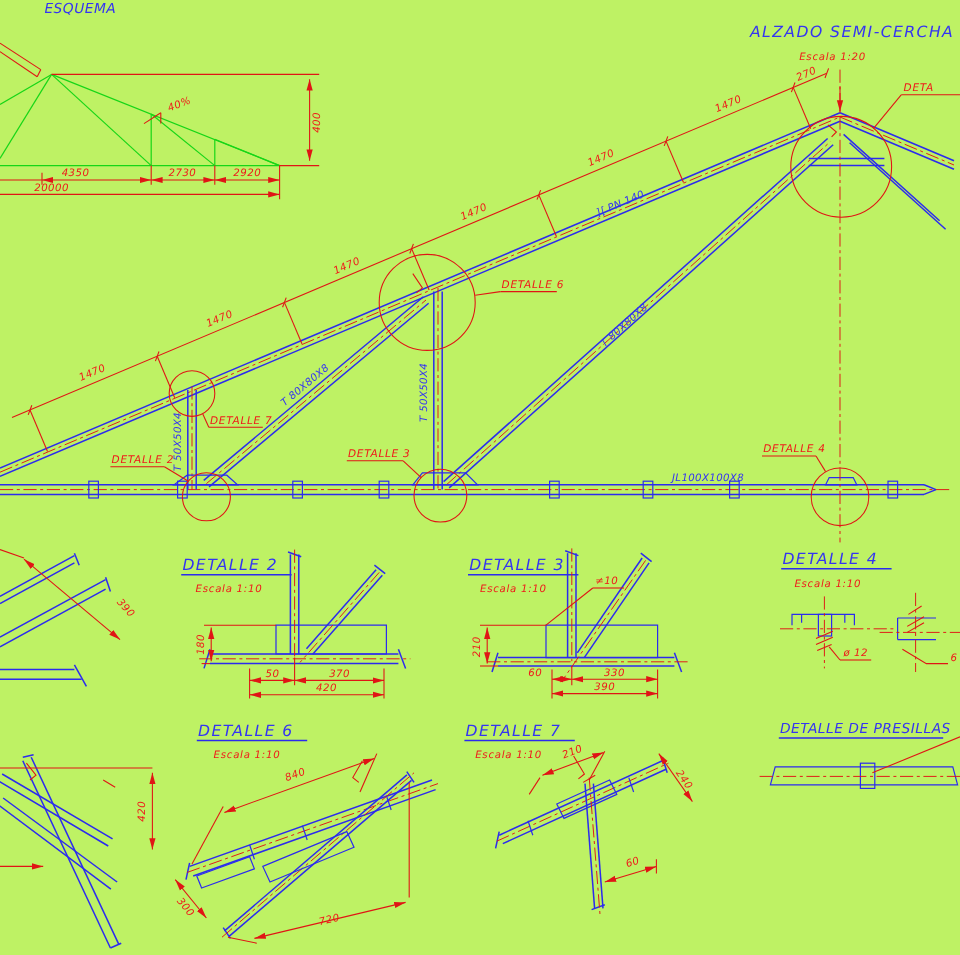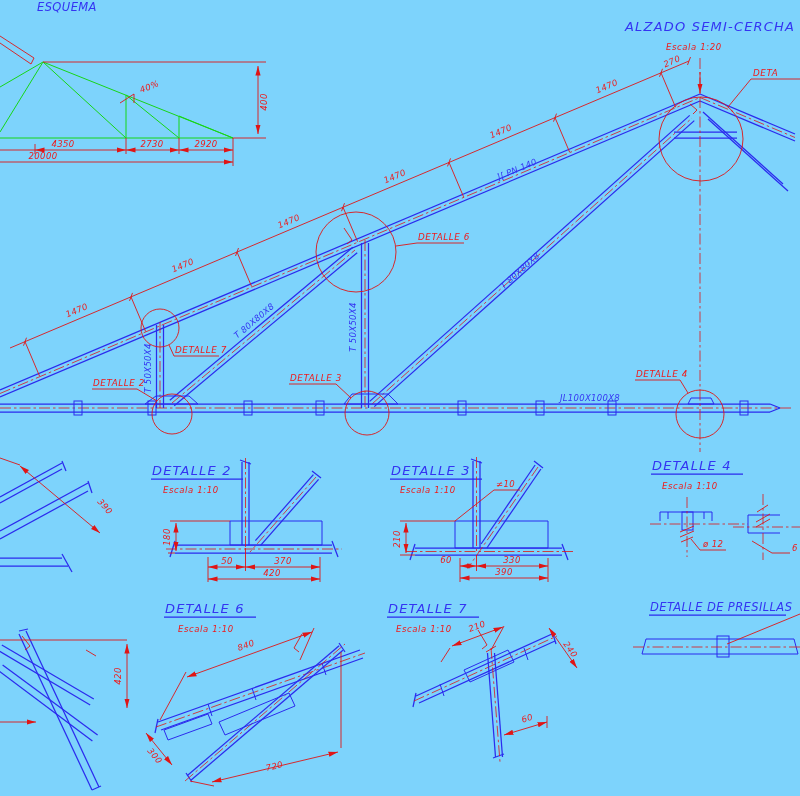--- a/index.html
+++ b/index.html
@@ -1,16 +1,16 @@
 <!DOCTYPE html>
 <html><head>
 <meta charset="utf-8">
 <style>
   html,body{margin:0;padding:0;background:#000;}
-  #stage{position:relative;width:800px;height:796px;background:#7dd3fc;overflow:hidden;}
+  #stage{position:relative;width:800px;height:796px;background:#bef264;overflow:hidden;}
   svg{display:block;}
   .b{stroke:#2b2bee;fill:none;stroke-width:1.25;}
   .bt{stroke:#2b2bee;fill:none;stroke-width:1;}
   .r{stroke:#e01515;fill:none;stroke-width:0.9;}
   .rc{stroke:#e01515;fill:none;stroke-width:0.8;stroke-dasharray:11 3 2.5 3;}
   .g{stroke:#17d617;fill:none;stroke-width:1;}
   text{font-family:"DejaVu Sans",sans-serif;font-style:italic;}
   .tr{fill:#ef1a1a;font-size:8.5px;letter-spacing:0.4px;}
   .tb{fill:#3434f2;font-size:8.5px;letter-spacing:0.3px;}
   .cap{fill:#ef1a1a;font-size:8.8px;letter-spacing:0.6px;}

